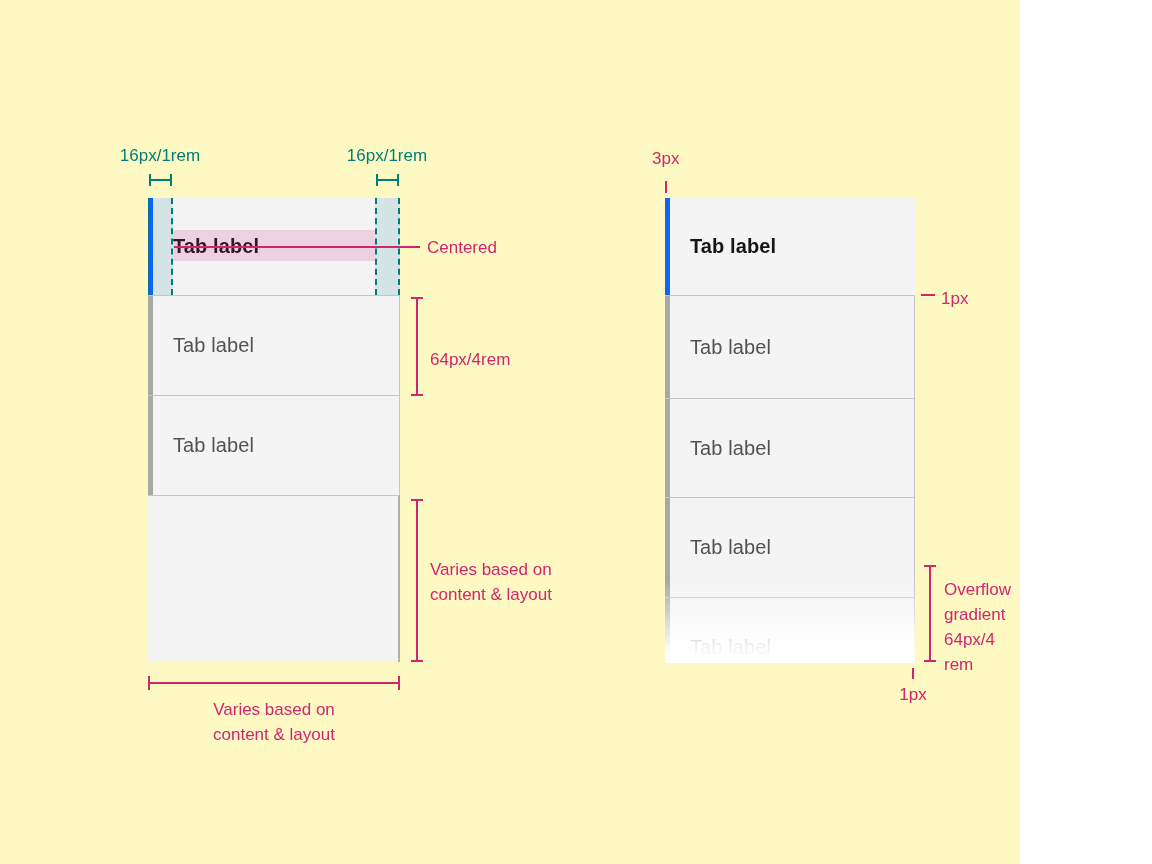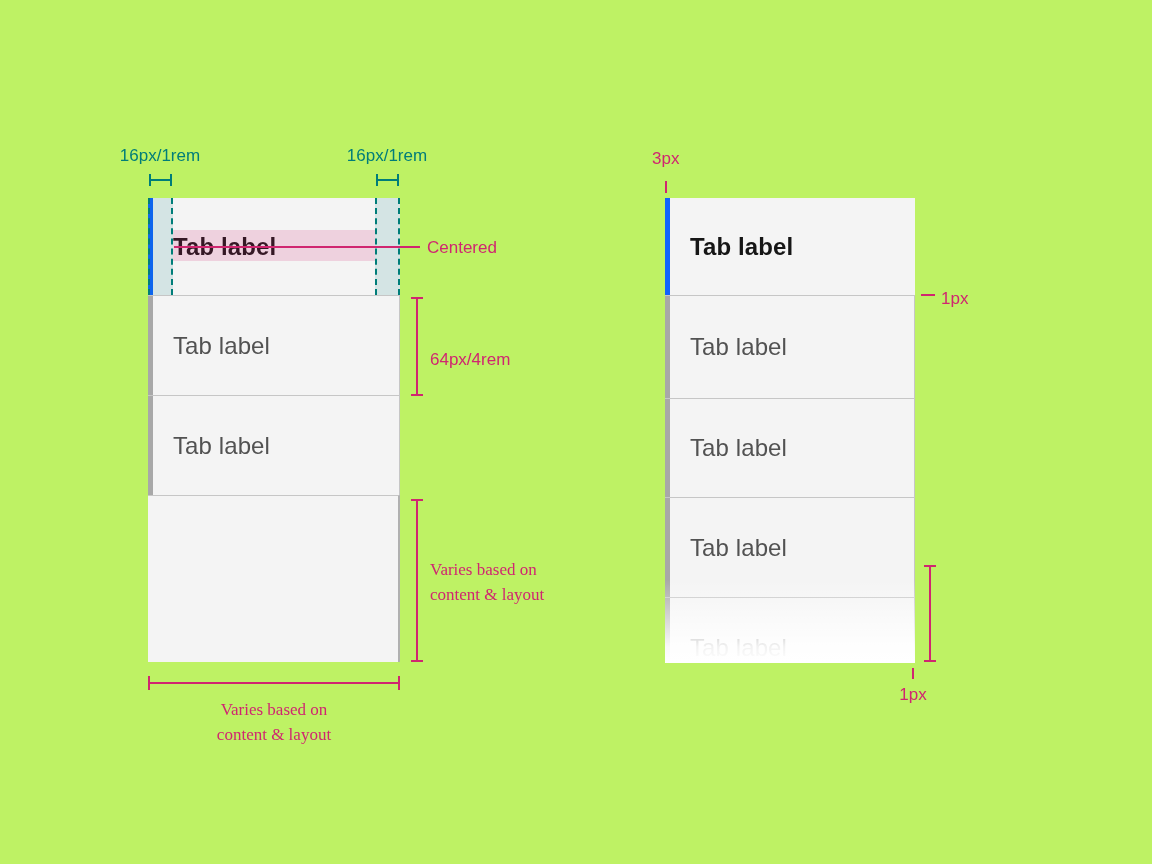--- a/index.html
+++ b/index.html
@@ -1,44 +1,44 @@
 <!DOCTYPE html>
 <html><head>
 <meta charset="utf-8">
 <style>
   html,body{margin:0;padding:0;background:#ffffff;}
   .canvas{
-    position:relative;width:1152px;height:864px;background:#bef264;overflow:hidden;
+    position:relative;width:1020px;height:864px;background:#fef9c3;overflow:hidden;
     font-family:"Liberation Sans","DejaVu Sans",sans-serif;
   }
   
   .tab{
     position:absolute;box-sizing:border-box;background:#f4f4f4;
     display:flex;align-items:center;
   }
   .tab .label{
-    padding-left:25px;font-size:24px;color:#525252;letter-spacing:.1px;
+    padding-left:25px;font-size:20px;color:#525252;letter-spacing:.1px;
   }
   .tab.selected .label{color:#161616;font-weight:700;}
   .indicator{position:absolute;left:0;top:0;bottom:0;width:5px;background:#0f62fe;}
   .stripe{position:absolute;left:0;top:0;bottom:0;width:5px;background:#a8a8a8;}
   .tab.unselected{border-top:1px solid #c6c6c6;border-right:1px solid #c6c6c6;}
   
   .pad-overlay{
     position:absolute;box-sizing:border-box;width:25px;
     background:rgba(0,125,121,0.13);
     border-left:2px dashed #007d79;border-right:2px dashed #007d79;
   }
   
   .pink-band{position:absolute;background:rgba(208,38,112,0.17);}
   .leader{position:absolute;height:2px;background:#d02670;}
   .ann{position:absolute;font-size:17px;color:#d02670;white-space:nowrap;}
   .ann.teal{color:#007d79;}
   .ann.center{text-align:center;}
-  .ann.multiline{line-height:25px;white-space:normal;font-family:Liberation Serif, serif;}
+  .ann.multiline{line-height:25px;white-space:normal;}
   
   .h-bracket{position:absolute;height:2px;background:#d02670;}
   .h-bracket:before,.h-bracket:after{content:"";position:absolute;top:-6px;width:2px;height:14px;background:inherit;}
   .h-bracket:before{left:0;} .h-bracket:after{right:0;}
   .h-bracket.teal{background:#007d79;}
   .h-bracket.small:before,.h-bracket.small:after{top:-5px;height:12px;}
   
   .v-bracket{position:absolute;width:2px;background:#d02670;}
   .v-bracket:before,.v-bracket:after{content:"";position:absolute;left:-5px;width:12px;height:2px;background:inherit;}
   .v-bracket:before{top:0;} .v-bracket:after{bottom:0;}
@@ -125,17 +125,22 @@
       <span class="stripe"></span>
       <span class="label">Tab label</span>
     </div>
     <div class="fade"></div>
   </div>
 
   <div class="dash-h" style="left:921px;top:294px;width:14px;"></div>
   <div class="ann" style="left:941px;top:289px;">1px</div>
 
   <div class="v-bracket" style="left:929px;top:565px;height:97px;"></div>
+  <div class="ann multiline" style="left:944px;top:577px;position:absolute;">
+    <div>Overflow</div>
+    <div>gradient</div>
+    <div>64px/4 rem</div>
+  </div>
 
   <div class="dash-v" style="left:912px;top:668px;height:11px;"></div>
   <div class="ann center" style="left:896px;top:685px;width:34px;position:absolute;">1px</div>
 
 </div>
 
 </body></html>

